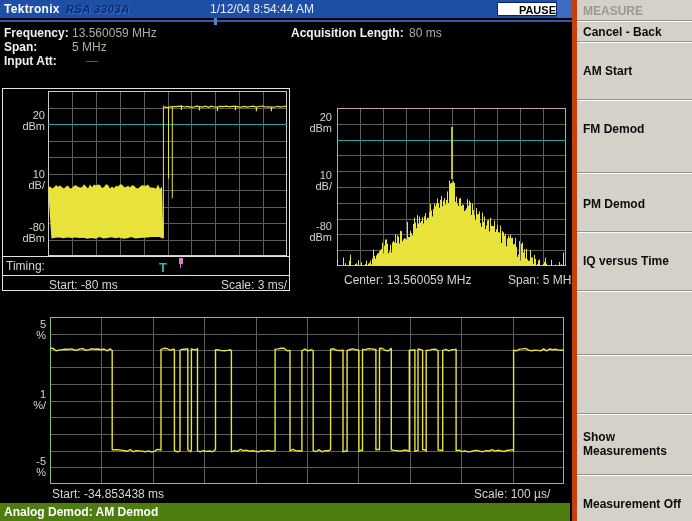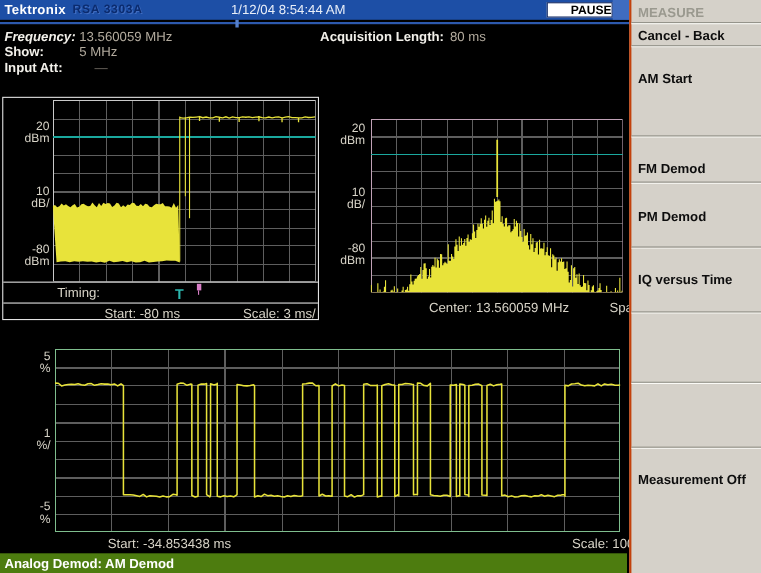--- a/index.html
+++ b/index.html
@@ -4,59 +4,59 @@
 <style>
   html,body{margin:0;padding:0;background:#222;}
   *{box-sizing:border-box;}
   #screen{position:relative;width:692px;height:521px;background:#000;overflow:hidden;
     font-family:"Liberation Sans",sans-serif;padding-left:48px;-webkit-font-smoothing:none;}
   .abs{position:absolute;white-space:nowrap;}
 
   
   #topbar{position:absolute;left:0;top:0;width:572px;height:18px;background:#1d4fa6;}
   .brand{position:absolute;left:4px;top:2px;color:#fff;font-size:12px;font-weight:bold;letter-spacing:.3px;}
-  .model{position:absolute;left:66px;top:3px;color:#0b2b6e;font-size:11px;font-weight:bold;letter-spacing:.6px;text-shadow:1px 1px 0 #3f6cc0;}
+  .model{position:absolute;left:66px;top:3px;color:#0b2b6e;font-size:11px;font-weight:bold;letter-spacing:.6px;text-shadow:1px 1px 0 #3f6cc0;font-style:italic;}
   .datetime{position:absolute;left:210px;top:2px;color:#e8eef8;font-size:12px;}
   #pause-btn{position:absolute;left:497px;top:2px;width:60px;height:14px;background:#fff;color:#000;
     font-size:11px;font-weight:bold;text-align:right;line-height:14px;border:1px solid #092260;cursor:default;}
   .topbar-cap{position:absolute;left:557px;top:0;width:15px;height:18px;background:#3f6cc0;}
   .topbar-underline{position:absolute;left:0;top:20px;width:572px;height:2px;background:#2d59ad;}
   .sweep-tick{position:absolute;left:214px;top:18px;width:3px;height:7px;background:#5580cc;}
 
   
   .ro-label{color:#f2f0ea;font-size:12px;font-weight:bold;}
   .ro-value{color:#b3ab9e;font-size:12px;}
   .ro-dim{color:#6d675f;font-size:12px;}
 
   
   .ylab{position:absolute;color:#d8d4c8;font-size:11px;line-height:11px;text-align:right;white-space:nowrap;}
-  .xlab{position:absolute;color:#d8d4c8;font-size:12px;white-space:nowrap;margin-left:46px;}
+  .xlab{position:absolute;color:#d8d4c8;font-size:12px;white-space:nowrap;}
 
   
   #view-timing{position:absolute;left:2px;top:88px;width:288px;height:203px;border:1px solid #e2e2e2;}
   #timing-row{position:absolute;left:0;top:167px;width:286px;height:20px;border-top:1px solid #e2e2e2;border-bottom:1px solid #e2e2e2;}
   #timing-row .t-mark{position:absolute;left:156px;top:3px;color:#2cb6ae;font-size:13px;font-weight:bold;}
   .marker-flag{position:absolute;left:176px;top:1px;width:4px;height:6px;background:#d87ec6;}
   .marker-flag:after{content:"";position:absolute;left:1px;top:6px;width:1px;height:4px;background:#d87ec6;}
   #startscale-row{position:absolute;left:0;top:189px;width:286px;height:13px;}
 
   svg{position:absolute;display:block;}
 
   
   #statusbar{position:absolute;left:0;top:503px;width:570px;height:18px;background:#4d7c0f;}
   #statusbar span{position:absolute;left:4px;top:2px;color:#fff;font-size:12px;font-weight:bold;}
 
   
-  #sidebar{position:absolute;left:572px;top:0;width:120px;height:521px;background:#d5d1c9;border-left:2px solid #c2410c;}
+  #sidebar{position:absolute;left:572px;top:0;width:120px;height:521px;background:#d5d1c9;border-left:5px solid #c2410c;}
   #sidebar-title{height:20px;color:#9a998f;font-size:12px;font-weight:bold;padding:4px 0 0 6px;}
   .sb-row{position:relative;border-top:1px solid #95948b;box-shadow:inset 0 1px 0 #fbfbf7;
     color:#0d0d0d;font-size:12px;font-weight:bold;padding-left:6px;padding-right:4px;white-space:normal;line-height:14px;cursor:default;}
   .r0{height:21px;padding-top:4px;}
   .r1{height:58px;padding-top:22px;}
-  .r2{height:42px;padding-top:22px;margin-top:24px;}
+  .r2{height:73px;padding-top:22px;}
   .r3{height:59px;padding-top:24px;}
   .r4{height:59px;padding-top:22px;}
   .r5{height:64px;}
   .r6{height:59px;}
   .r7{height:61px;padding-top:16px;}
   .r8{height:61px;padding-top:22px;}
 </style>
 </head>
 <body>
 
@@ -65,25 +65,25 @@
   <div id="topbar">
     <span class="brand">Tektronix</span>
     <span class="model">RSA 3303A</span>
     <span class="datetime">1/12/04 8:54:44 AM</span>
     <div id="pause-btn">PAUSE</div>
     <div class="topbar-cap"></div>
   </div>
   <div class="topbar-underline"></div>
   <div class="sweep-tick"></div>
 
-  <span class="abs ro-label" style="left:4px;top:26px;font-style:italic;">Frequency:</span>
+  <span class="abs ro-label" style="left:4px;top:26px;">Frequency:</span>
   <span class="abs ro-value" style="left:72px;top:26px;">13.560059 MHz</span>
   <span class="abs ro-label" style="left:291px;top:26px;">Acquisition Length:</span>
   <span class="abs ro-value" style="left:409px;top:26px;">80 ms</span>
-  <span class="abs ro-label" style="left:4px;top:40px;">Show:</span>
+  <span class="abs ro-label" style="left:4px;top:40px;">Span:</span>
   <span class="abs ro-value" style="left:72px;top:40px;">5 MHz</span>
   <span class="abs ro-label" style="left:4px;top:54px;">Input Att:</span>
   <span class="abs ro-dim" style="left:86px;top:54px;">—</span>
 
   <div id="view-timing">
     <div class="ylab" style="left:0;top:21px;width:42px;">
       <span>20</span><br><span>dBm</span>
     </div>
     <div class="ylab" style="left:0;top:80px;width:42px;">
       <span>10</span><br><span>dB/</span>
@@ -154,16 +154,17 @@
 
   <div id="sidebar">
     <div id="sidebar-title">MEASURE</div>
     <div class="sb-row r0">Cancel - Back</div>
     <div class="sb-row r1">AM Start</div>
     <div class="sb-row r2">FM Demod</div>
     <div class="sb-row r3">PM Demod</div>
     <div class="sb-row r4">IQ versus Time</div>
     <div class="sb-row r5"></div>
     <div class="sb-row r6"></div>
+    <div class="sb-row r7">Show Measurements</div>
     <div class="sb-row r8">Measurement Off</div>
   </div>
 
 </div>
 
 </body></html>

